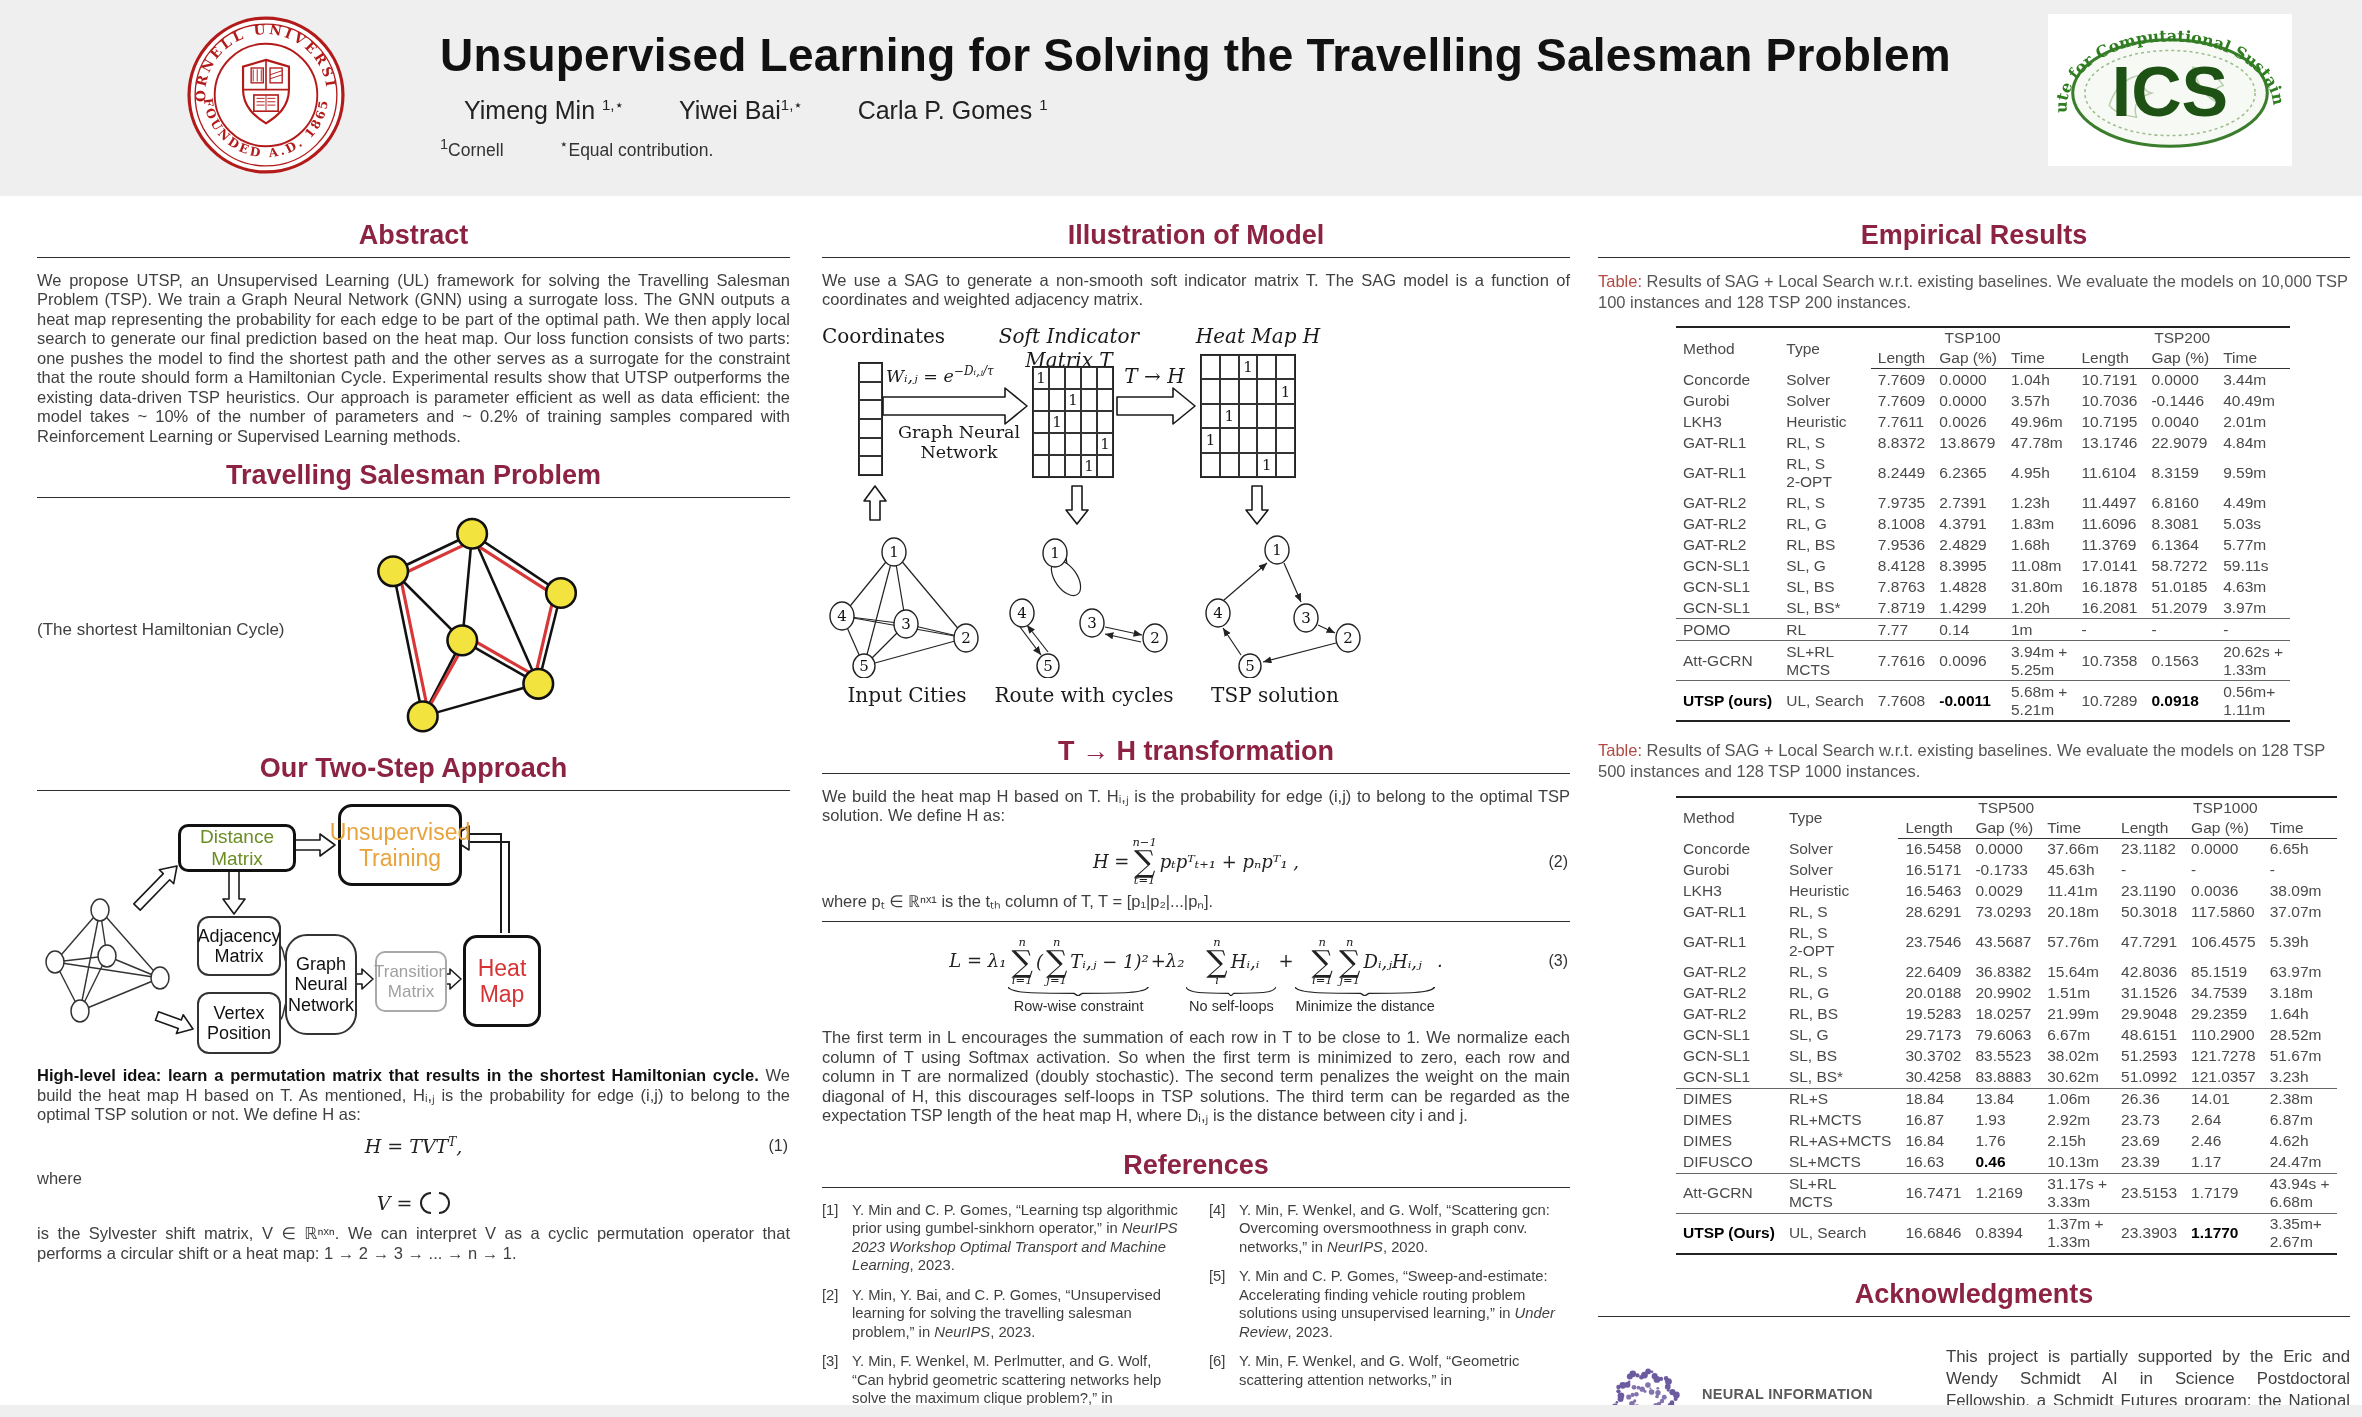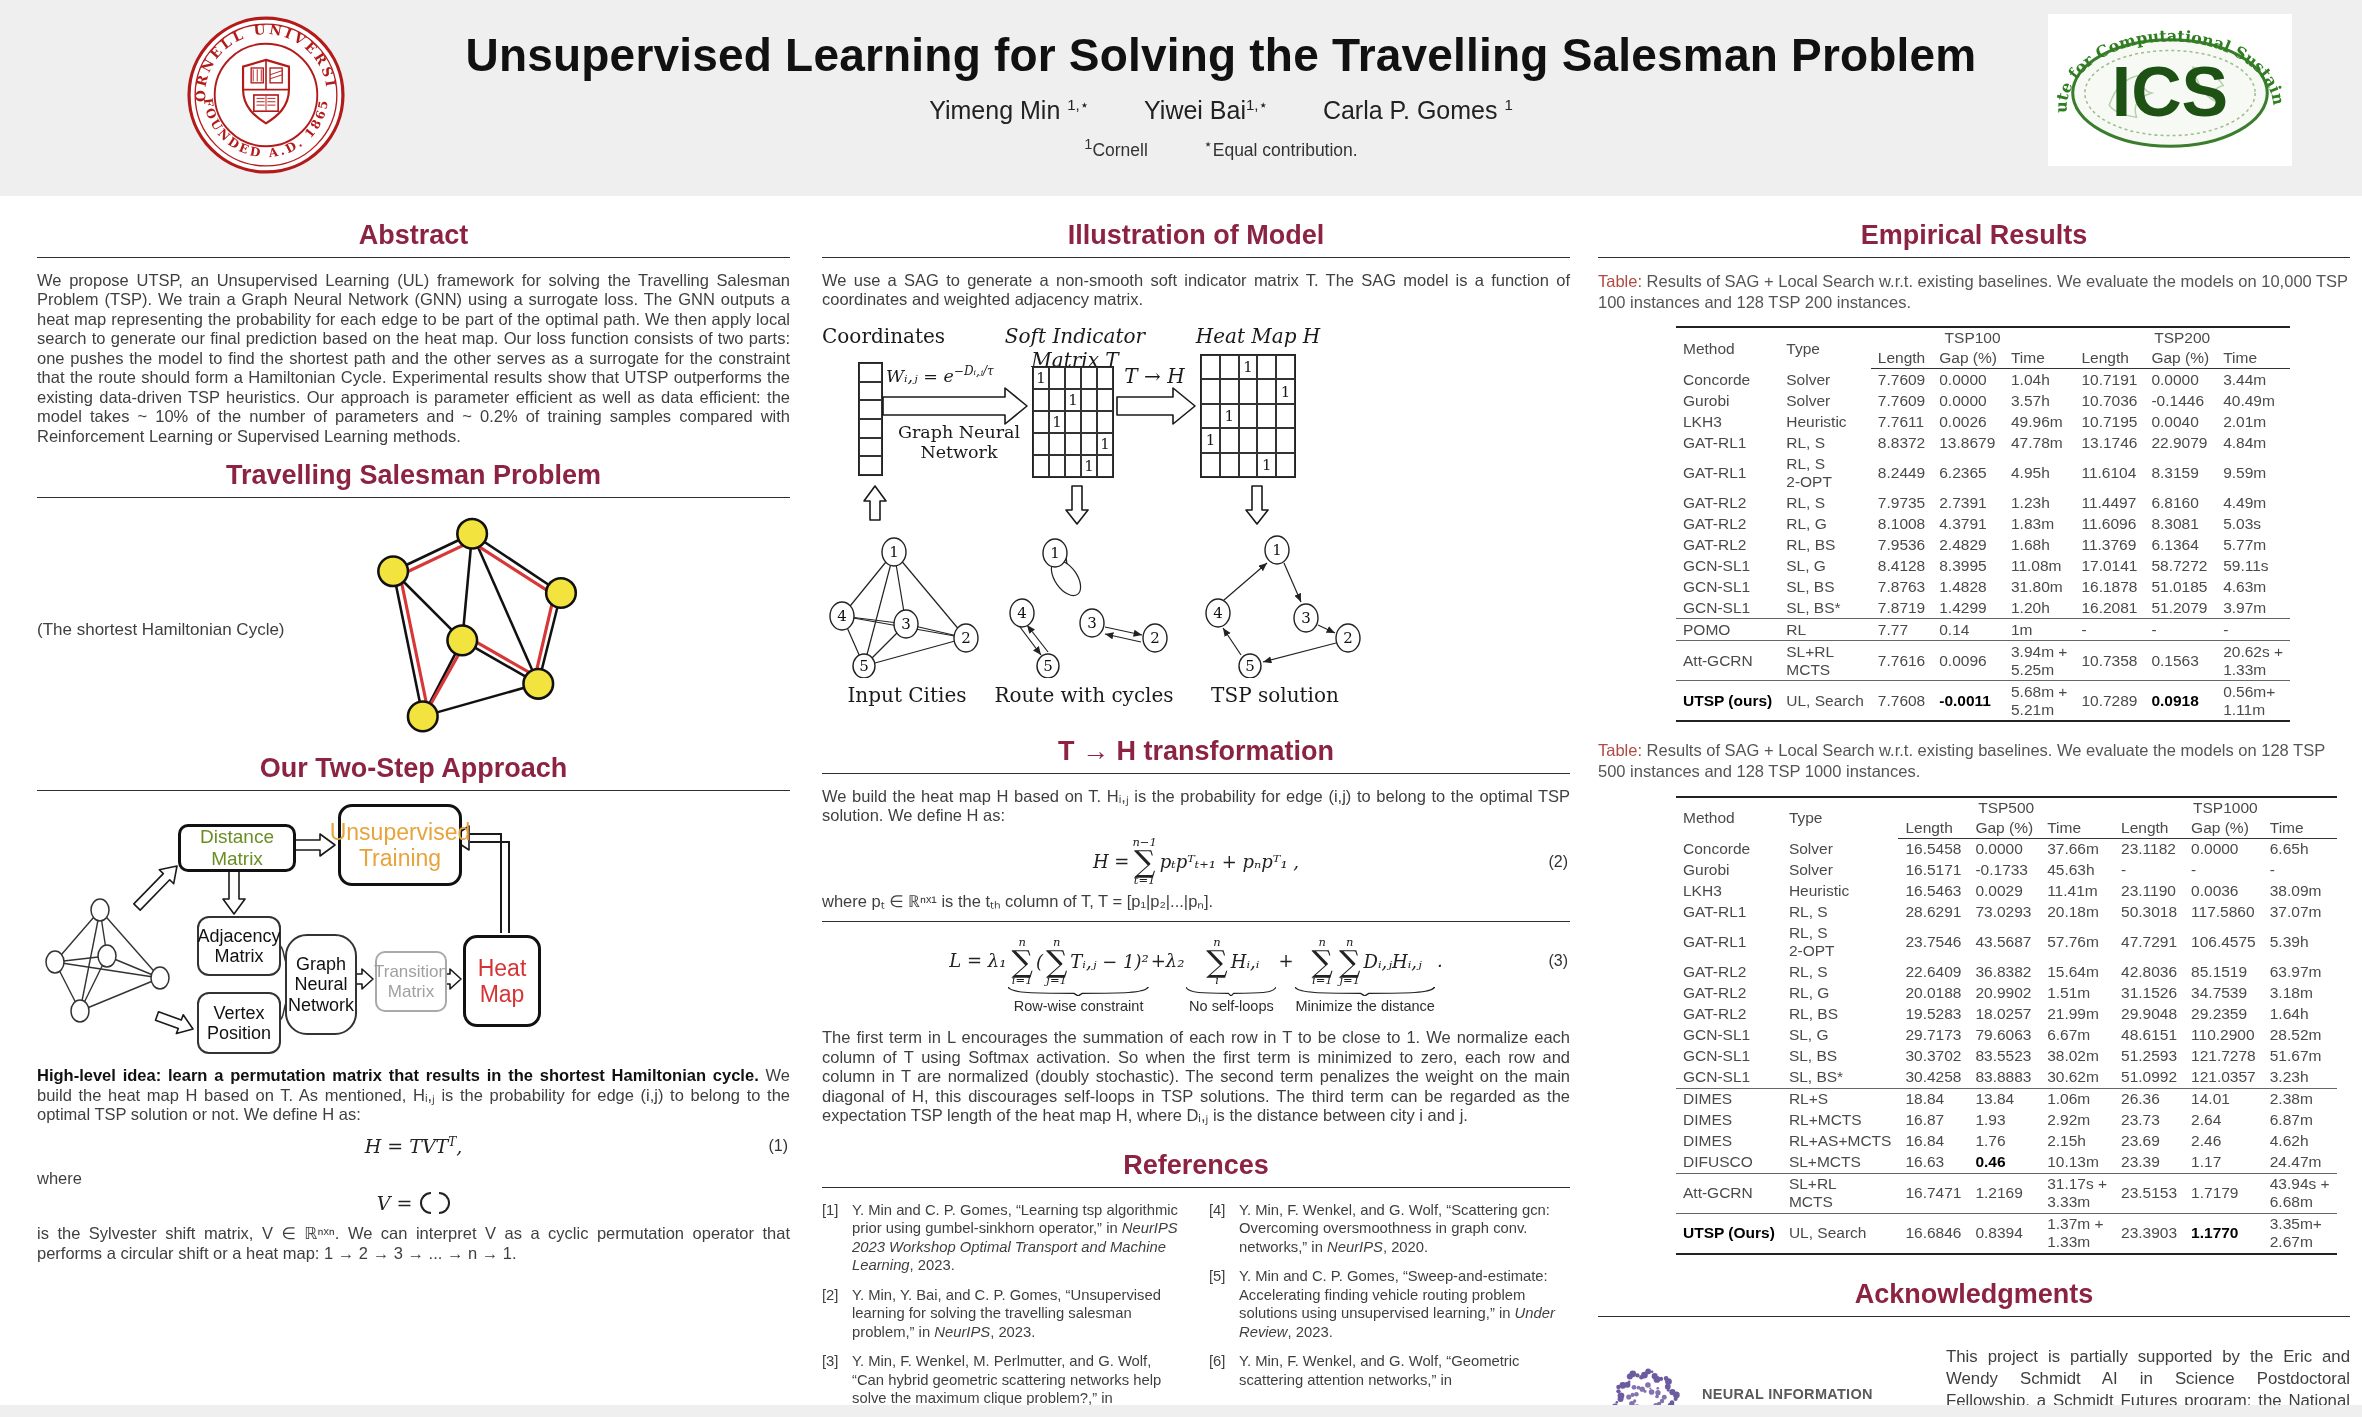--- a/index.html
+++ b/index.html
@@ -1,18 +1,18 @@
 <!DOCTYPE html>
 <html><head>
 <meta charset="utf-8">
 <style>
   html,body{margin:0;padding:0;background:#fff;}
   .poster{position:relative;width:2362px;height:1417px;background:#ffffff;font-family:"Liberation Sans",sans-serif;color:#3f3f3f;overflow:hidden;}
   .band{position:absolute;top:0;left:0;width:2362px;height:196px;background:#f0efef;}
-  .band .titleblock{position:absolute;left:440px;right:360px;top:20px;text-align:center;}
+  .band .titleblock{position:absolute;left:440px;right:360px;top:20px;}
   .poster-title{margin:8px 0 0;font-size:46px;font-weight:bold;color:#111;letter-spacing:0.2px;}
   .authors{margin-top:14px;font-size:25px;color:#222;}
   .authors .author{margin:0 24px;}
   .authors sup{font-size:15px;}
   .affils{margin-top:10px;font-size:17.5px;color:#333;}
   .affils .gap{display:inline-block;width:46px;}
   .seal{position:absolute;left:185px;top:14px;}
   .icslogo{position:absolute;right:70px;top:14px;background:#fff;}
   .col{position:absolute;top:196px;height:1210px;}
   .col-left{left:37px;width:753px;}
@@ -265,21 +265,21 @@
     <p class="body">is the Sylvester shift matrix, V ∈ ℝⁿˣⁿ. We can interpret V as a cyclic permutation operator that performs a circular shift or a heat map: 1 → 2 → 3 → ... → n → 1.</p>
   </section>
 
   <section class="col col-mid">
     <h2 class="sec">Illustration of Model</h2>
     <hr class="rule">
     <p class="body">We use a SAG to generate a non-smooth soft indicator matrix T. The SAG model is a function of coordinates and weighted adjacency matrix.</p>
 
     <div class="modeldiag">
       <div class="mlabel" style="left:0px;top:4px;width:110px;">Coordinates</div>
-      <div class="mlabel" style="left:158px;top:4px;width:190px;font-style:italic;">Soft Indicator Matrix T</div>
+      <div class="mlabel" style="left:152px;top:4px;width:190px;font-style:italic;">Soft Indicator Matrix T</div>
       <div class="mlabel" style="left:360px;top:4px;width:152px;font-style:italic;">Heat Map H</div>
 
       <div class="mgrid" style="left:36px;top:42px;width:23px;height:112px;grid-template-columns:1fr;grid-template-rows:repeat(6,1fr);">
           <div class="cell"></div>
           <div class="cell"></div>
           <div class="cell"></div>
           <div class="cell"></div>
           <div class="cell"></div>
           <div class="cell"></div>
         </div>

